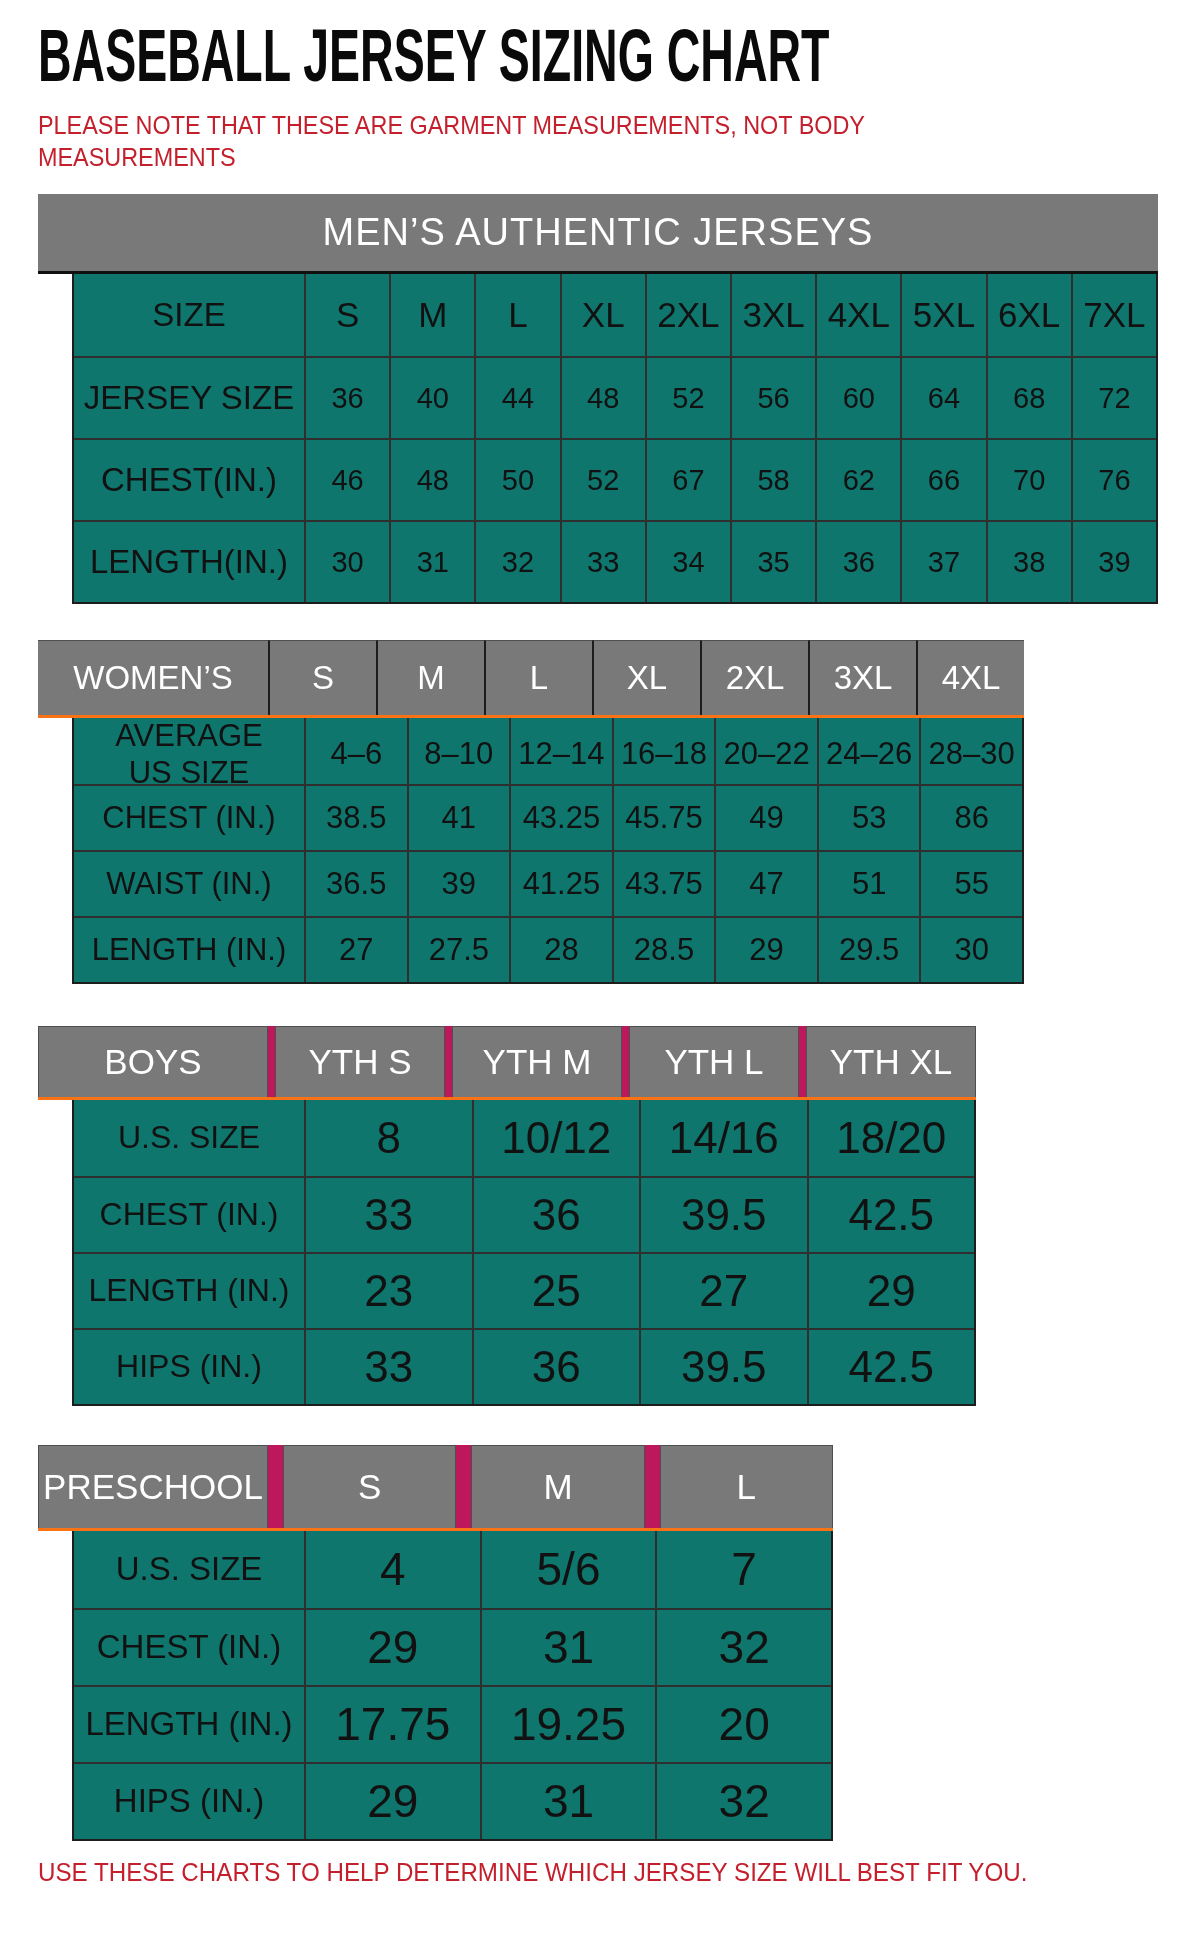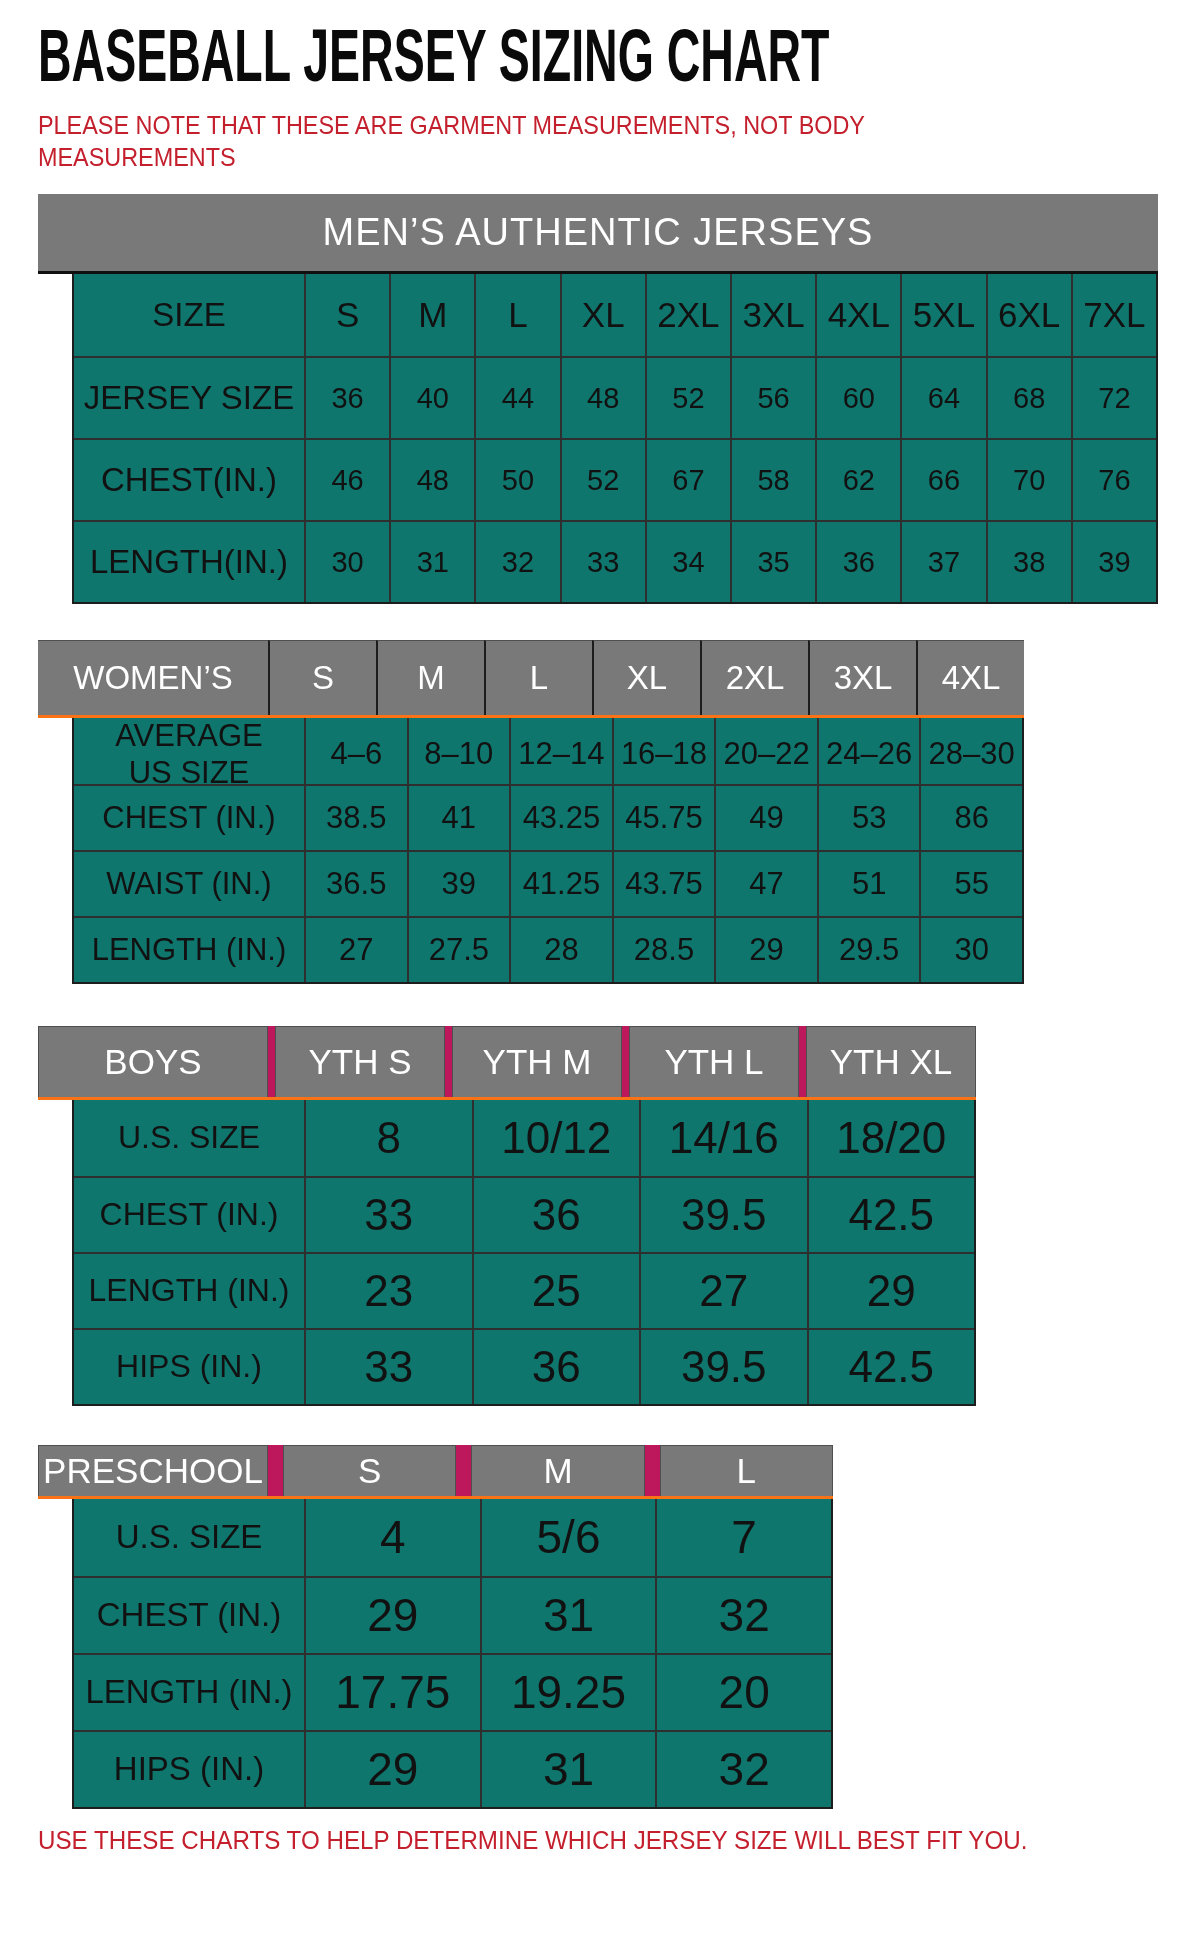--- a/index.html
+++ b/index.html
@@ -50,21 +50,21 @@
     border-bottom:3px solid #101010;
   }
 
   
   .hdr{
     display:grid;background:#be185d;
     border-bottom:3px solid #f97316;
   }
   .womens .hdr{grid-template-columns:230px repeat(7,1fr);height:78px;}
   .boys   .hdr{grid-template-columns:230px repeat(4,1fr);height:74px;column-gap:7px;}
-  .pre    .hdr{grid-template-columns:230px repeat(3,1fr);height:54px;column-gap:15px;}
+  .pre    .hdr{grid-template-columns:230px repeat(3,1fr);height:86px;column-gap:15px;}
   .hcell{
     background:var(--header_gray);color:#ffffff;
     display:flex;align-items:center;justify-content:center;
     font-size:33px;border-top:1px solid #4f4f4f;
   }
   .boys .hcell,.pre .hcell{font-size:35px;border:1px solid #4f4f4f;border-bottom:none;}
   .womens .hcell + .hcell{border-left:2px solid var(--border_dark);}
 
   
   .grid-body{border:2px solid var(--border_dark);border-top:0;background:#0f766e;margin-left:34px;}

